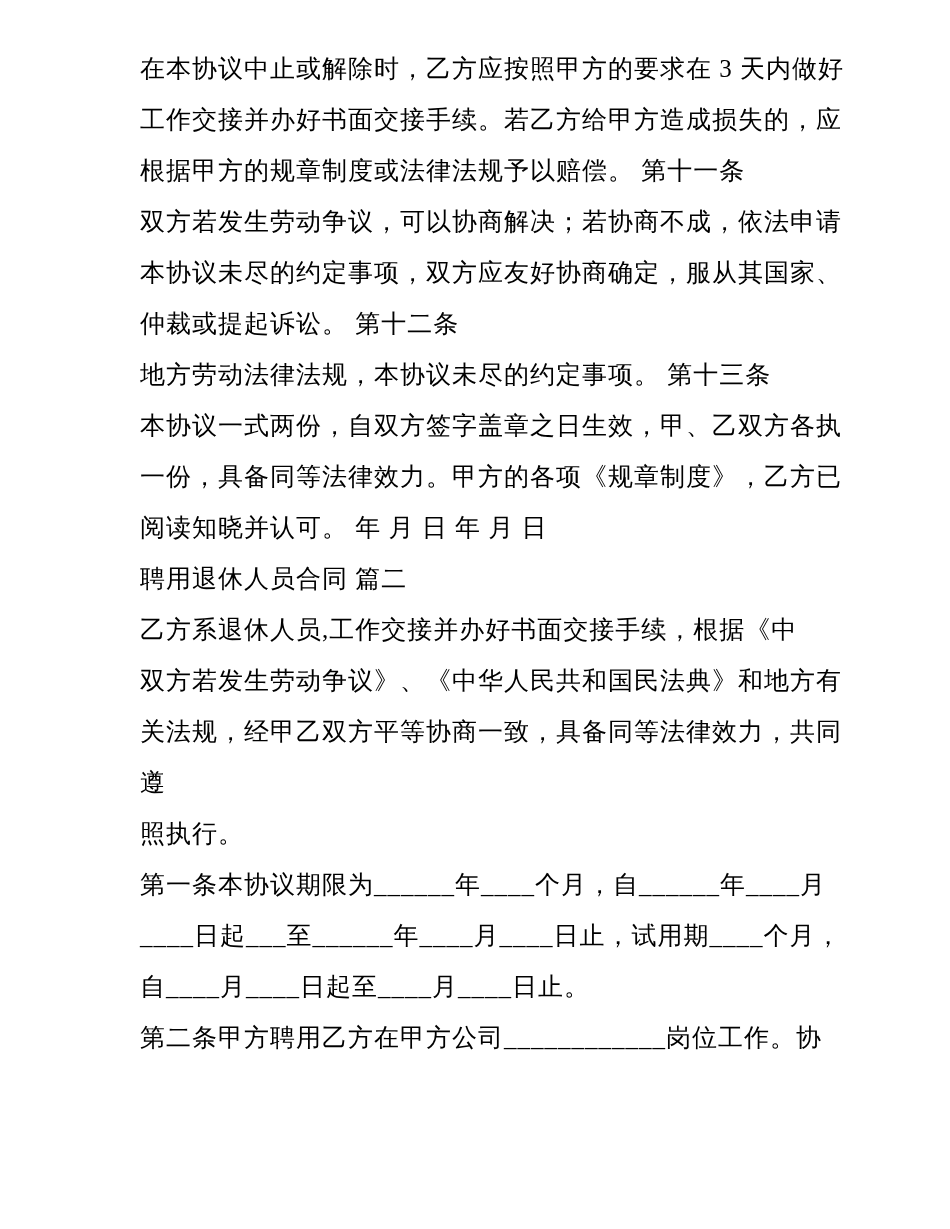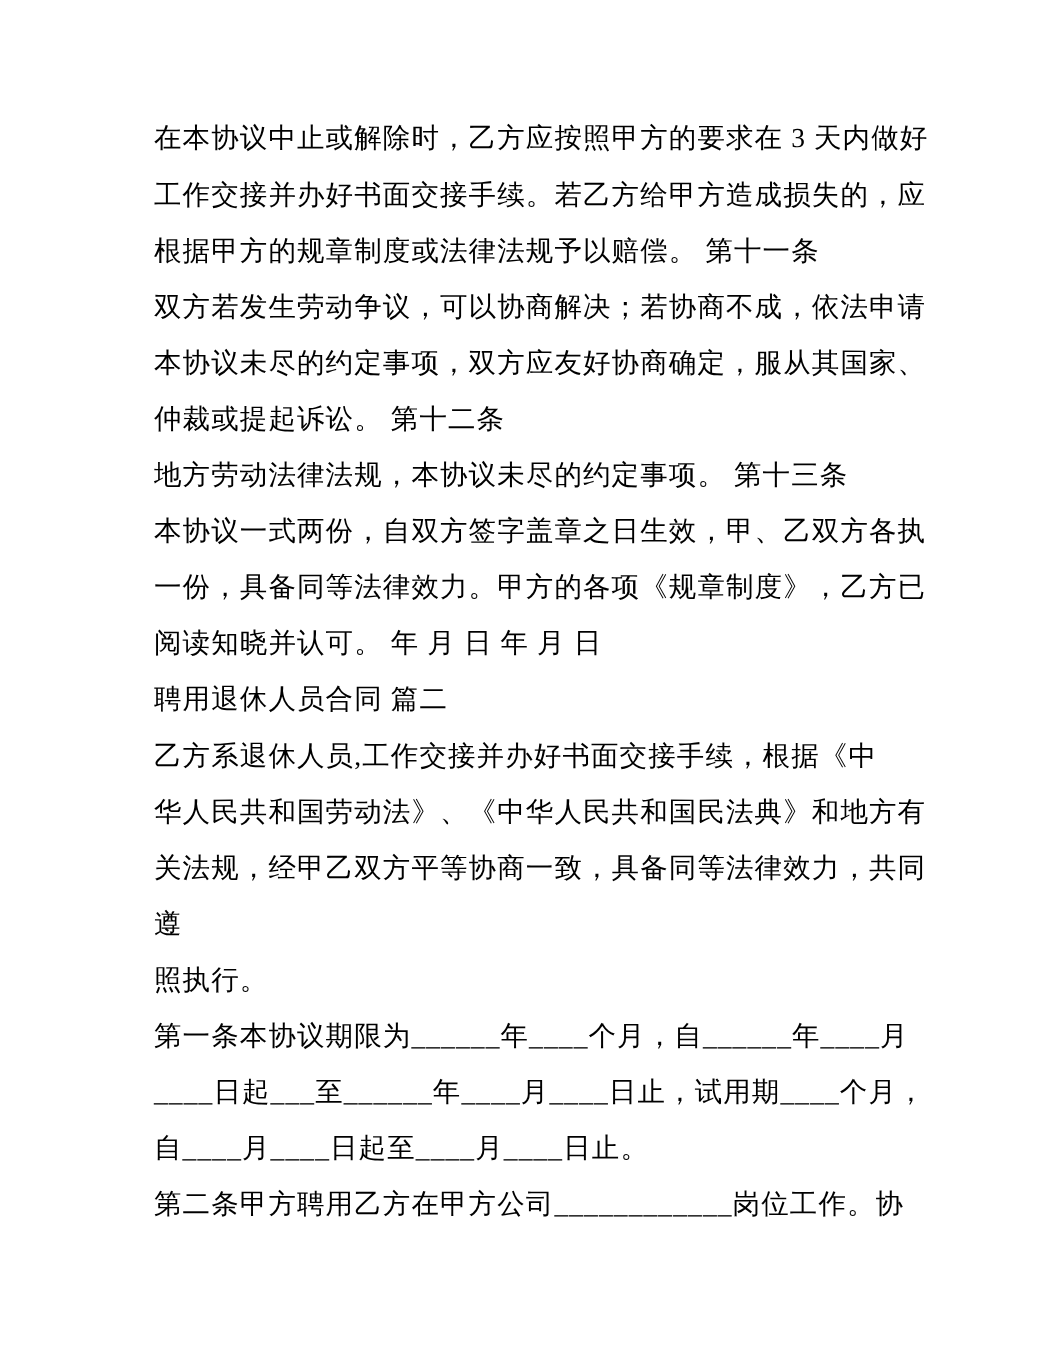--- a/index.html
+++ b/index.html
@@ -12,21 +12,21 @@
     height: 1229px;
     background: #ffffff;
     color: #000000;
     font-family: "Liberation Serif", "DejaVu Serif", serif;
     overflow: hidden;
   }
   .page {
     box-sizing: border-box;
     width: 950px;
     height: 1037px;
-    padding: 101px 100px 0 140px;
+    padding: 43px 100px 0 140px;
     background: #ffffff;
   }
   .line {
     font-size: 25px;
     line-height: 51px;
     letter-spacing: 1px;
     white-space: pre-wrap;
     color: #000000;
     font-weight: 500;
   }
@@ -40,20 +40,20 @@
   <div class="line">根据甲方的规章制度或法律法规予以赔偿。 第十一条</div>
   <div class="line">双方若发生劳动争议，可以协商解决；若协商不成，依法申请</div>
   <div class="line">本协议未尽的约定事项，双方应友好协商确定，服从其国家、</div>
   <div class="line">仲裁或提起诉讼。 第十二条</div>
   <div class="line">地方劳动法律法规，本协议未尽的约定事项。 第十三条</div>
   <div class="line">本协议一式两份，自双方签字盖章之日生效，甲、乙双方各执</div>
   <div class="line">一份，具备同等法律效力。甲方的各项《规章制度》，乙方已</div>
   <div class="line">阅读知晓并认可。 年 月 日 年 月 日</div>
   <div class="line">聘用退休人员合同 篇二</div>
   <div class="line">乙方系退休人员,工作交接并办好书面交接手续，根据《中</div>
-  <div class="line">华人民共和国劳动法》、《中华人民共和国民法典》和地方有</div>
+  <div class="line">双方若发生劳动争议》、《中华人民共和国民法典》和地方有</div>
   <div class="line">关法规，经甲乙双方平等协商一致，具备同等法律效力，共同遵</div>
   <div class="line">照执行。</div>
   <div class="line">第一条本协议期限为______年____个月，自______年____月</div>
   <div class="line">____日起___至______年____月____日止，试用期____个月，</div>
   <div class="line">自____月____日起至____月____日止。</div>
   <div class="line">第二条甲方聘用乙方在甲方公司____________岗位工作。协</div>
 </div>
 
 </body></html>

